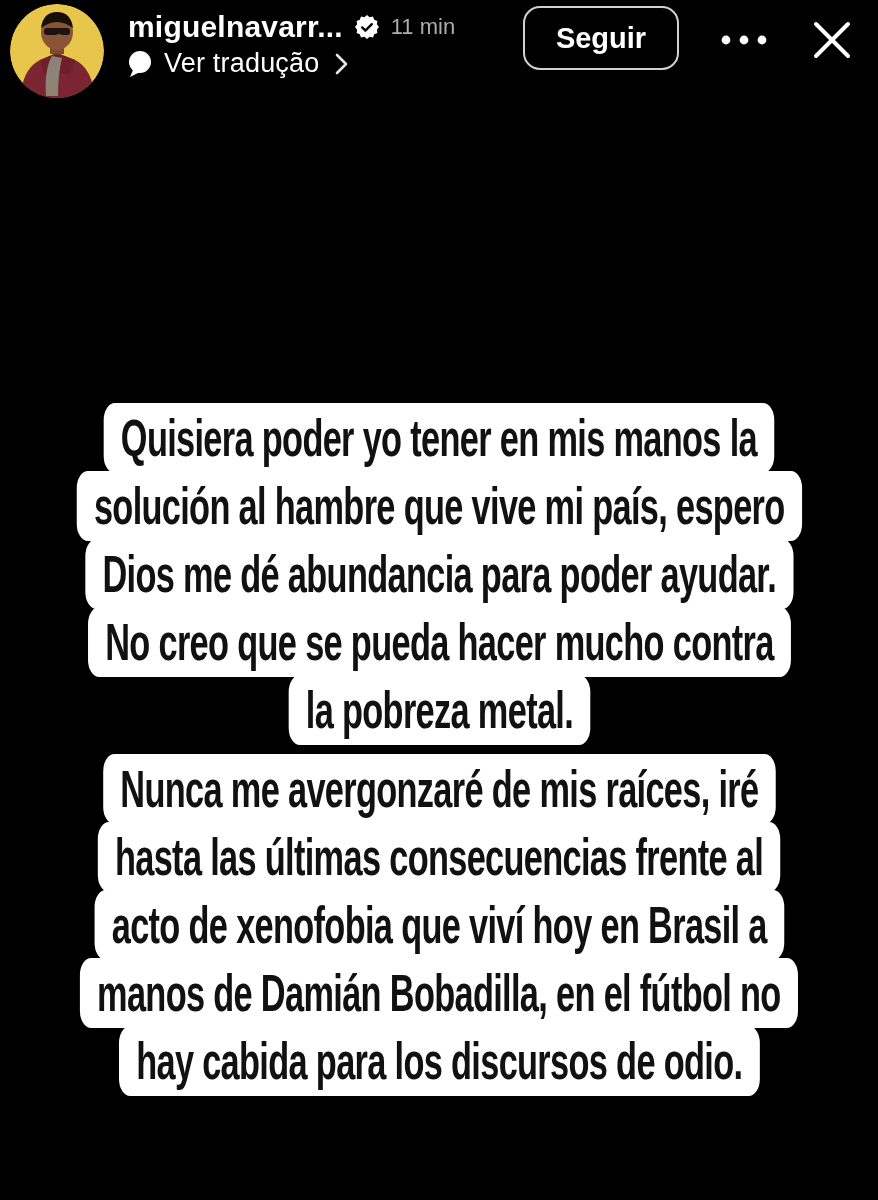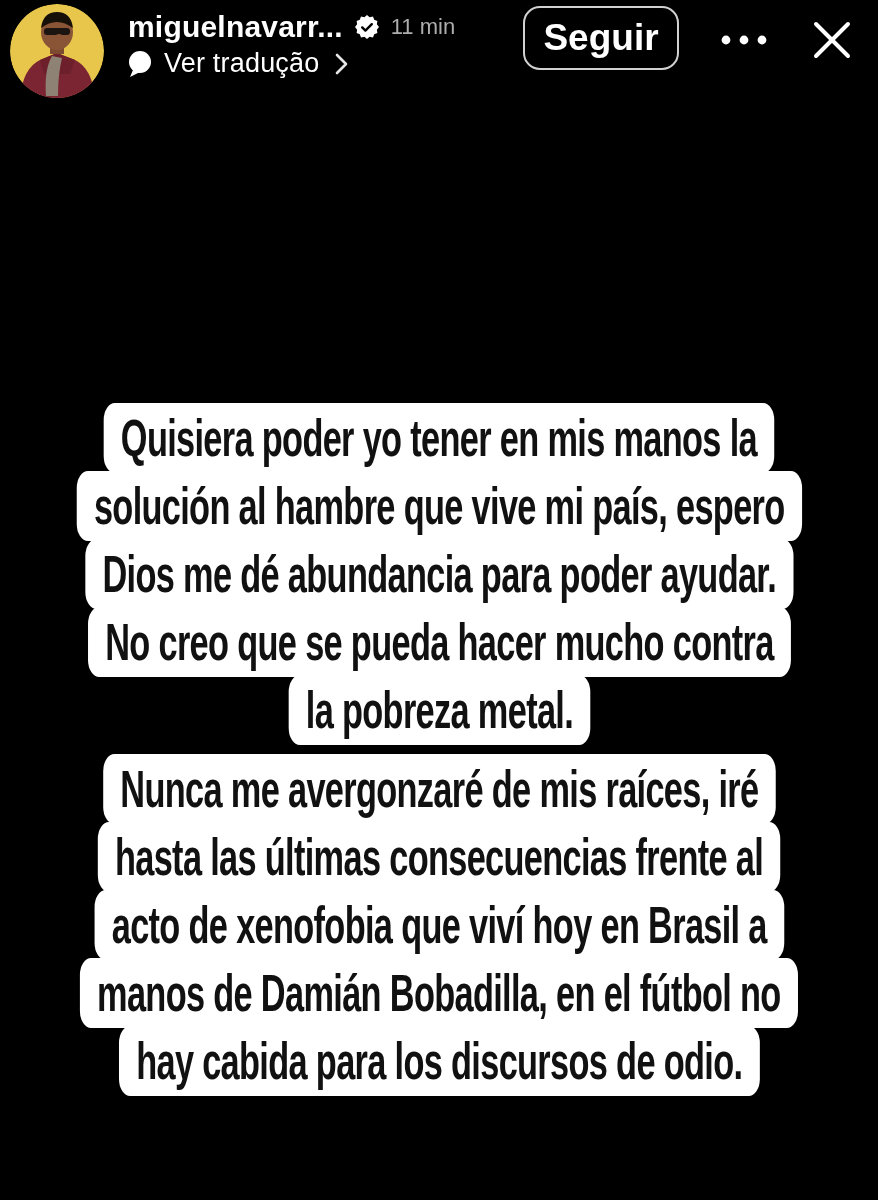--- a/index.html
+++ b/index.html
@@ -75,21 +75,21 @@
     position: absolute;
     left: 523px;
     top: 6px;
     width: 156px;
     height: 64px;
     background: transparent;
     border: 2.5px solid rgba(255,255,255,0.82);
     border-radius: 17px;
     color: #fff;
     font-family: "Liberation Sans", sans-serif;
-    font-size: 37px;
+    font-size: 29px;
     font-weight: 600;
     cursor: pointer;
   }
 
   .more-btn {
     position: absolute;
     left: 714px;
     top: 22px;
     width: 60px;
     height: 36px;

